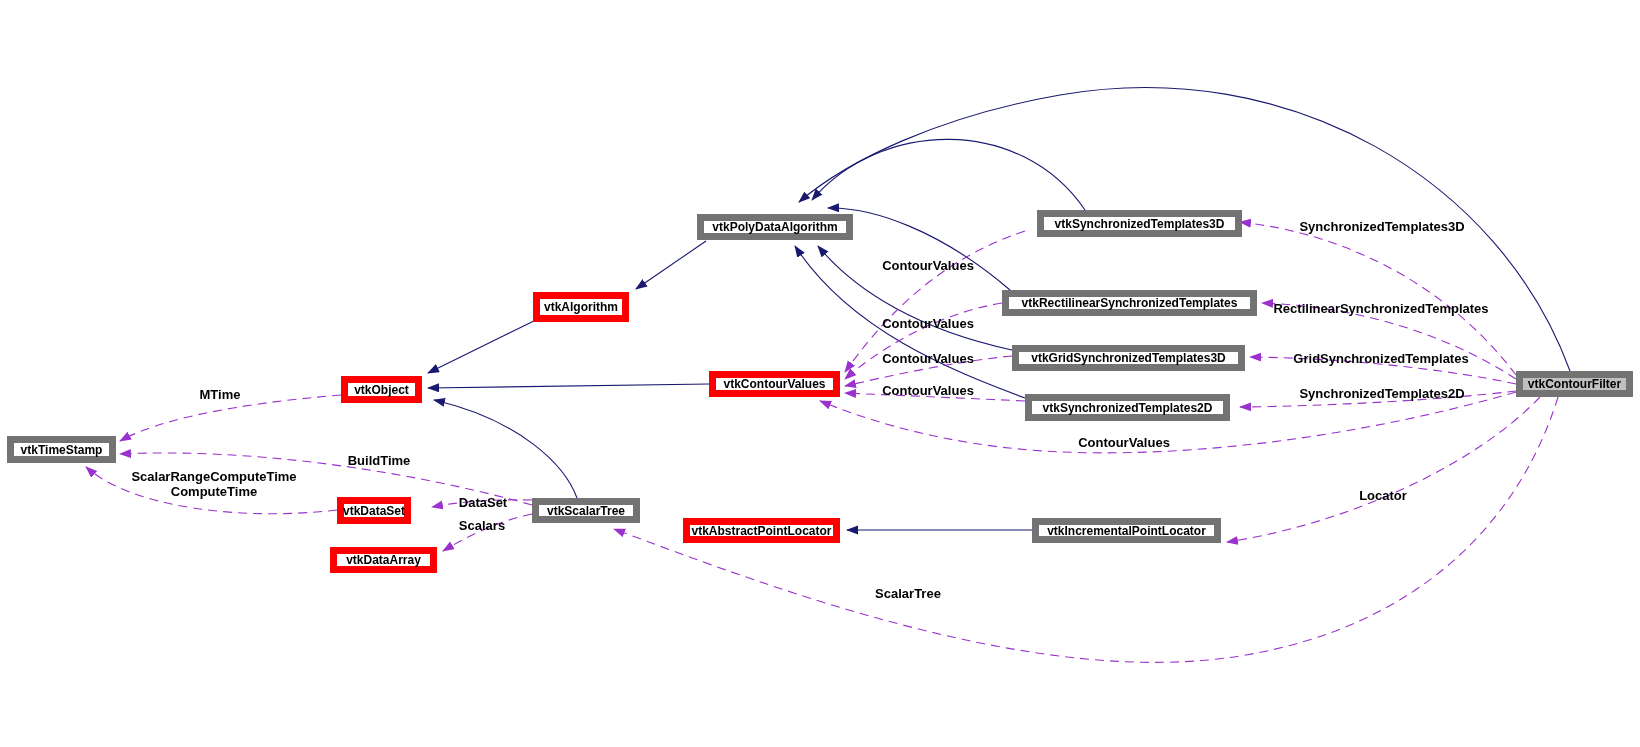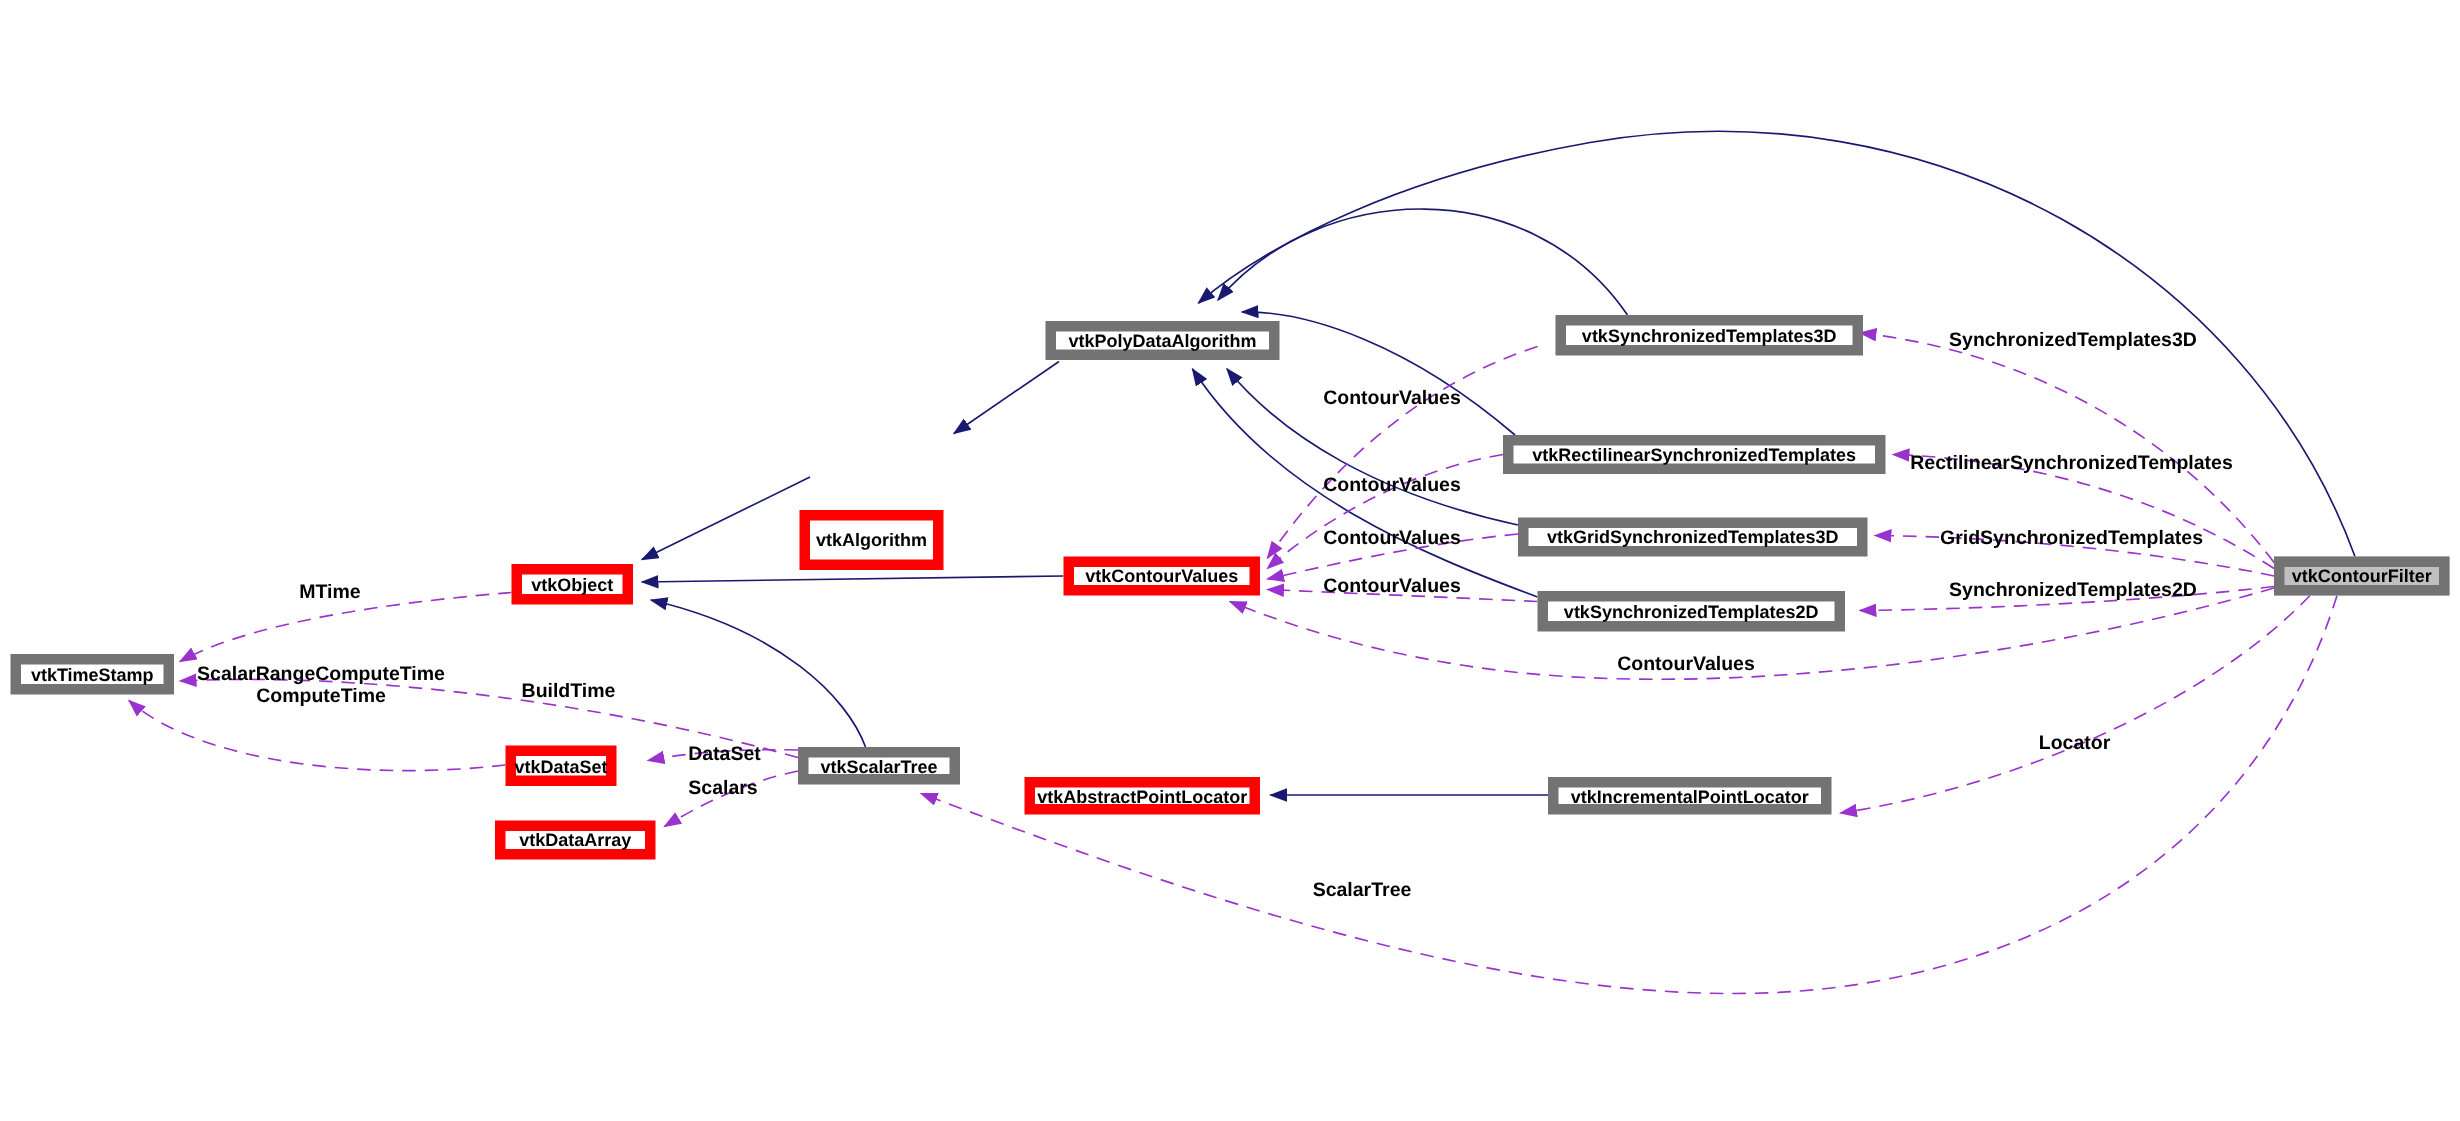--- a/index.html
+++ b/index.html
@@ -53,21 +53,21 @@
         <path d="M 532,505 C 400,468 242,448 120,454" class="edge-usage" marker-end="url(#arrow-usage)"></path>
         <path d="M 337,510 C 242,521 132,508 86,467" class="edge-usage" marker-end="url(#arrow-usage)"></path>
         <path d="M 532,500 C 490,499 458,502 432,507" class="edge-usage" marker-end="url(#arrow-usage)"></path>
         <path d="M 532,514 C 498,521 468,536 443,551" class="edge-usage" marker-end="url(#arrow-usage)"></path>
         <path d="M 1540,397 C 1470,470 1340,525 1227,542" class="edge-usage" marker-end="url(#arrow-usage)"></path>
         <path d="M 1558,397 C 1520,520 1420,627 1240,656 C 1040,688 782,592 614,529" class="edge-usage" marker-end="url(#arrow-usage)"></path>
       </g>
   </svg>
   <div id="node-layer">
       <div class="node" style="left: 697px; top: 214px; width: 156px; height: 26px;">vtkPolyDataAlgorithm</div>
-      <div class="node red" style="left: 533px; top: 292px; width: 96px; height: 40px; margin-top: 48px;">vtkAlgorithm</div>
+      <div class="node red" style="left: 533px; top: 292px; width: 96px; height: 30px;">vtkAlgorithm</div>
       <div class="node red" style="left: 341px; top: 376px; width: 81px; height: 27px; text-align: right;">vtkObject</div>
       <div class="node" style="left: 7px; top: 436px; width: 109px; height: 27px;">vtkTimeStamp</div>
       <div class="node red" style="left: 709px; top: 371px; width: 131px; height: 26px;">vtkContourValues</div>
       <div class="node" style="left: 1025px; top: 210px; width: 205px; height: 27px; margin-left: 12px;">vtkSynchronizedTemplates3D</div>
       <div class="node" style="left: 1002px; top: 290px; width: 255px; height: 26px;">vtkRectilinearSynchronizedTemplates</div>
       <div class="node" style="left: 1012px; top: 345px; width: 233px; height: 26px;">vtkGridSynchronizedTemplates3D</div>
       <div class="node" style="left: 1025px; top: 394px; width: 205px; height: 27px;">vtkSynchronizedTemplates2D</div>
       <div class="node focus" style="left: 1516px; top: 371px; width: 117px; height: 26px;">vtkContourFilter</div>
       <div class="node red" style="left: 337px; top: 497px; width: 74px; height: 27px;">vtkDataSet</div>
       <div class="node" style="left: 532px; top: 498px; width: 108px; height: 25px;">vtkScalarTree</div>
@@ -80,20 +80,20 @@
       <div class="edge-label" style="left: 1381px; top: 308px;">RectilinearSynchronizedTemplates</div>
       <div class="edge-label" style="left: 1381px; top: 358px;">GridSynchronizedTemplates</div>
       <div class="edge-label" style="left: 1382px; top: 393px;">SynchronizedTemplates2D</div>
       <div class="edge-label" style="left: 928px; top: 265px;">ContourValues</div>
       <div class="edge-label" style="left: 928px; top: 323px;">ContourValues</div>
       <div class="edge-label" style="left: 928px; top: 358px;">ContourValues</div>
       <div class="edge-label" style="left: 928px; top: 390px;">ContourValues</div>
       <div class="edge-label" style="left: 1124px; top: 442px;">ContourValues</div>
       <div class="edge-label" style="left: 220px; top: 394px;">MTime</div>
       <div class="edge-label" style="left: 379px; top: 460px;">BuildTime</div>
-      <div class="edge-label" style="left: 214px; top: 456px;">ScalarRangeComputeTime
+      <div class="edge-label" style="left: 214px; top: 484px;">ScalarRangeComputeTime
 ComputeTime</div>
       <div class="edge-label" style="left: 483px; top: 502px;">DataSet</div>
       <div class="edge-label" style="left: 482px; top: 525px;">Scalars</div>
       <div class="edge-label" style="left: 1383px; top: 495px; text-align: right;">Locator</div>
       <div class="edge-label" style="left: 908px; top: 593px;">ScalarTree</div>
     </div>
 </div>
 
 </body></html>

